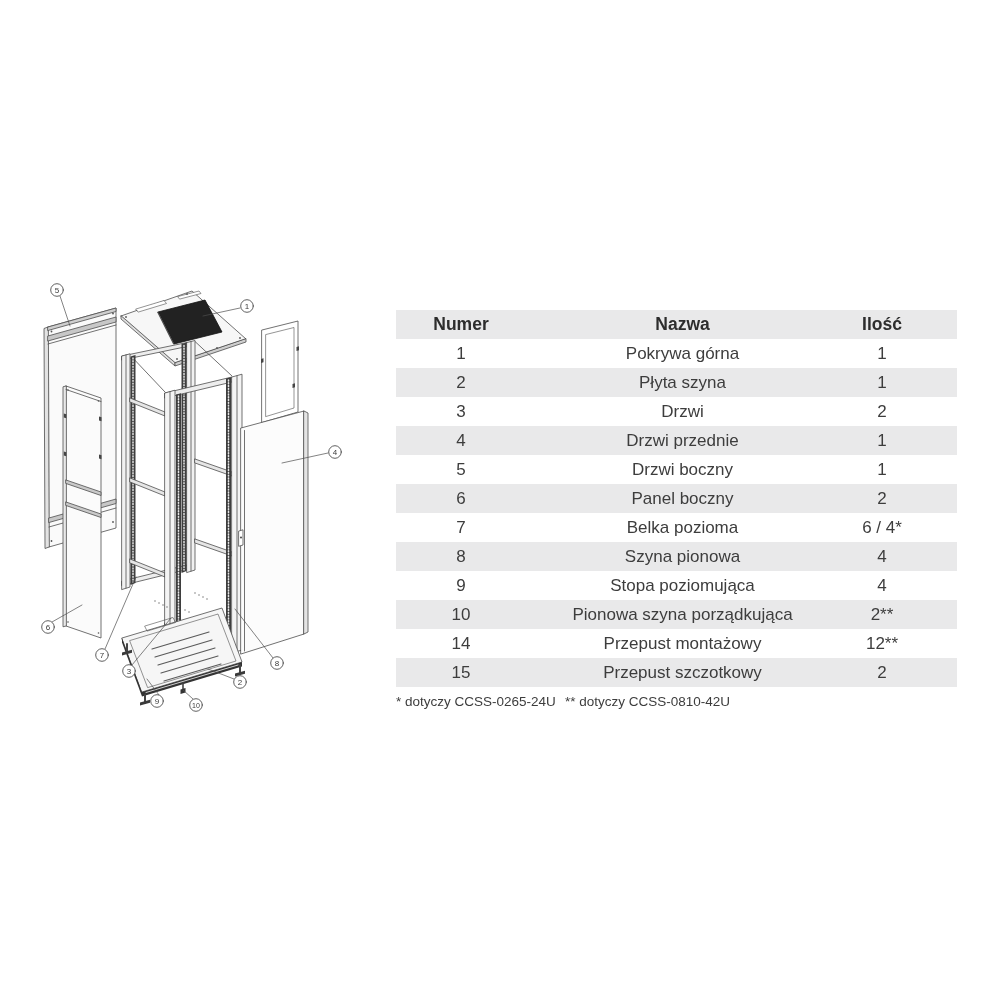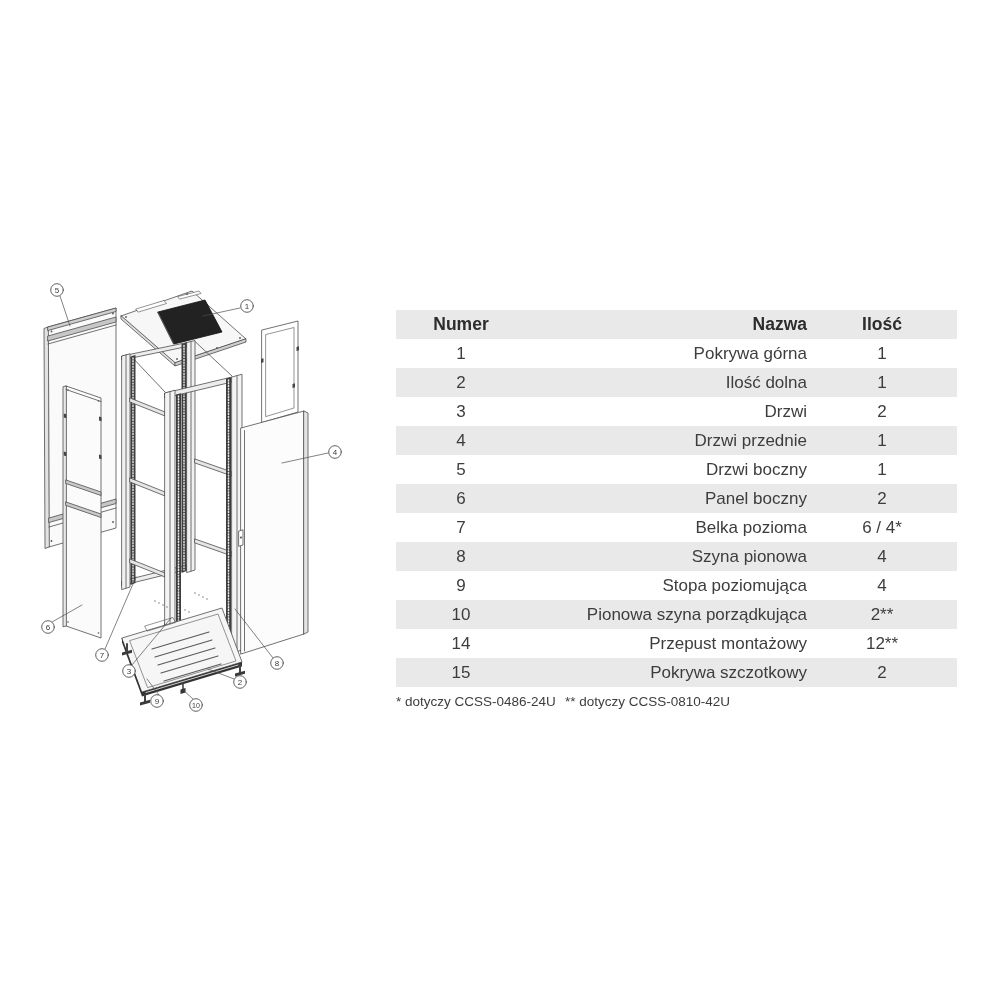--- a/index.html
+++ b/index.html
@@ -7,21 +7,21 @@
   body { position:relative; font-family:"Liberation Sans", sans-serif; color:#3d3d3d; }
 
   .diagram-wrap { position:absolute; left:35px; top:265px; width:345px; height:465px; }
   .diagram-wrap svg { width:100%; height:100%; display:block; }
 
   table.parts { position:absolute; left:396px; top:310px; width:561px;
                 border-collapse:collapse; table-layout:fixed;
                 font-size:17px; color:#3d3d3d; }
   table.parts td { height:29px; padding:0; vertical-align:middle; white-space:nowrap; }
   table.parts td:nth-child(1) { width:130px; text-align:center; }
-  table.parts td:nth-child(2) { padding-left:32px; text-align:right; }
+  table.parts td:nth-child(2) { padding-left:32px; text-align:center; }
   table.parts td:nth-child(3) { width:150px; text-align:center;margin-top:19px; }
   table.parts tr:nth-child(odd) td { background:#e9e9ea; }
   table.parts tr.hdr td { font-weight:700; color:#2d2d2d; font-size:17.5px; }
 
   .footnotes { position:absolute; left:396px; top:694px; width:561px;
                font-size:13.5px; color:#3d3d3d; height:18px; }
   .footnotes span { position:absolute; top:0; left:0; white-space:nowrap; }
   .footnotes .fn2 { left:169px; }
 </style>
 </head>
@@ -240,21 +240,21 @@
       <td>Nazwa</td>
       <td>Ilość</td>
     </tr>
     <tr>
       <td>1</td>
       <td>Pokrywa górna</td>
       <td>1</td>
     </tr>
     <tr>
       <td>2</td>
-      <td>Ilość dolna</td>
+      <td>Płyta szyna</td>
       <td>1</td>
     </tr>
     <tr>
       <td>3</td>
       <td>Drzwi</td>
       <td>2</td>
     </tr>
     <tr>
       <td>4</td>
       <td>Drzwi przednie</td>
@@ -290,22 +290,22 @@
       <td>Pionowa szyna porządkująca</td>
       <td>2**</td>
     </tr>
     <tr>
       <td>14</td>
       <td>Przepust montażowy</td>
       <td>12**</td>
     </tr>
     <tr>
       <td>15</td>
-      <td>Pokrywa szczotkowy</td>
+      <td>Przepust szczotkowy</td>
       <td>2</td>
     </tr>
   </tbody>
 </table>
 
 <div class="footnotes">
-  <span>* dotyczy CCSS-0486-24U</span>
+  <span>* dotyczy CCSS-0265-24U</span>
   <span class="fn2">** dotyczy CCSS-0810-42U</span>
 </div>
 
 </body></html>

